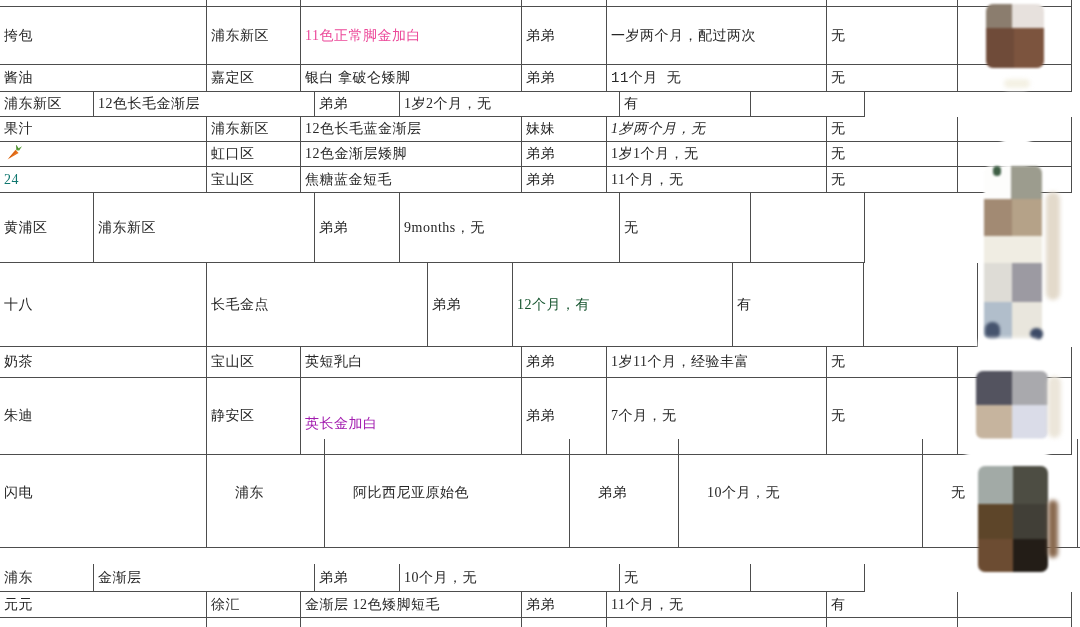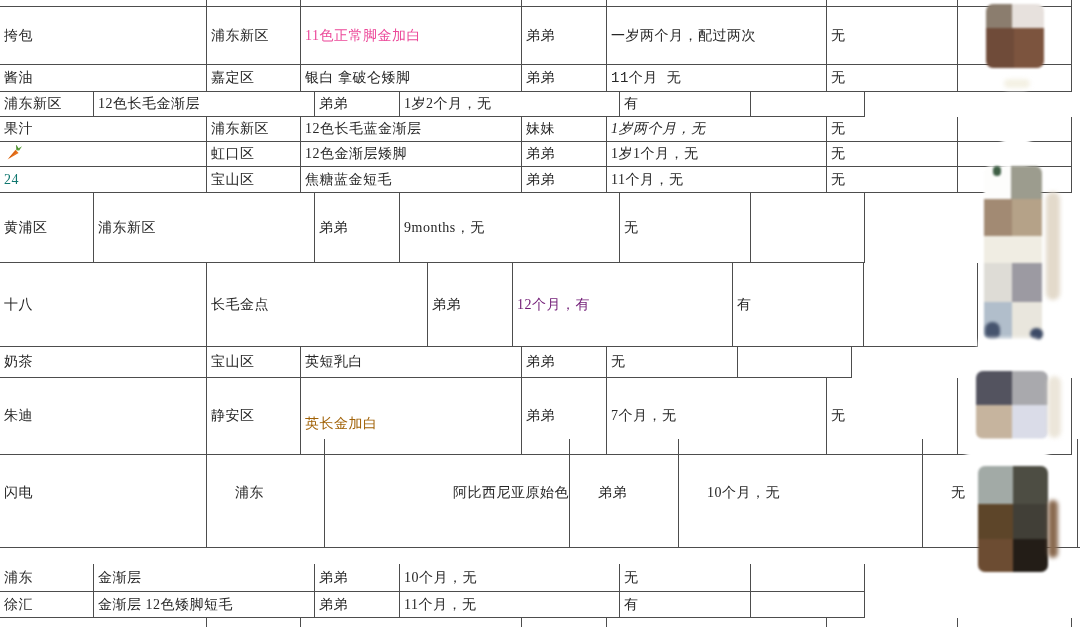--- a/index.html
+++ b/index.html
@@ -180,74 +180,77 @@
         <div class="tcell" style="width: 207px; border-right-color: rgb(77, 77, 77);">
           <span class="ctext" style="color: rgb(38, 38, 38);">十八</span>
         </div>
         <div class="tcell" style="width: 221px; border-right-color: rgb(77, 77, 77);">
           <span class="ctext" style="color: rgb(38, 38, 38);">长毛金点</span>
         </div>
         <div class="tcell" style="width: 85px; border-right-color: rgb(77, 77, 77);">
           <span class="ctext" style="color: rgb(38, 38, 38);">弟弟</span>
         </div>
         <div class="tcell" style="width: 220px; border-right-color: rgb(77, 77, 77);">
-          <span class="ctext" style="color: #701a75;">12个月，有</span>
+          <span class="ctext" style="color: #14532d;">12个月，有</span>
         </div>
         <div class="tcell" style="width: 131px; border-right-color: rgb(77, 77, 77);">
           <span class="ctext" style="color: rgb(38, 38, 38);">有</span>
         </div>
         <div class="tcell" style="width: 114px; border-right-color: rgb(77, 77, 77);"></div>
       </div>
       <div class="trow" style="top: 347px; height: 31px; border-bottom-color: rgb(77, 77, 77);">
         <div class="tcell" style="width: 207px; border-right-color: rgb(77, 77, 77);">
           <span class="ctext" style="color: rgb(38, 38, 38);">奶茶</span>
         </div>
         <div class="tcell" style="width: 94px; border-right-color: rgb(77, 77, 77);">
           <span class="ctext" style="color: rgb(38, 38, 38);">宝山区</span>
         </div>
         <div class="tcell" style="width: 221px; border-right-color: rgb(77, 77, 77);">
           <span class="ctext" style="color: rgb(38, 38, 38);">英短乳白</span>
         </div>
         <div class="tcell" style="width: 85px; border-right-color: rgb(77, 77, 77);">
           <span class="ctext" style="color: rgb(38, 38, 38);">弟弟</span>
         </div>
+        <div class="tcell" style="width: 220px; border-right-color: rgb(77, 77, 77);">
+          <span class="ctext" style="color: rgb(38, 38, 38);">1岁11个月，经验丰富</span>
+        </div>
         <div class="tcell" style="width: 131px; border-right-color: rgb(77, 77, 77);">
           <span class="ctext" style="color: rgb(38, 38, 38);">无</span>
         </div>
         <div class="tcell" style="width: 114px; border-right-color: rgb(77, 77, 77);"></div>
       </div>
       <div class="trow" style="top: 378px; height: 77px; border-bottom-color: rgb(77, 77, 77); align-items: flex-end;">
         <div class="tcell" style="width: 207px; border-right-color: rgb(77, 77, 77);">
           <span class="ctext" style="color: rgb(38, 38, 38);">朱迪</span>
         </div>
         <div class="tcell" style="width: 94px; border-right-color: rgb(77, 77, 77);">
           <span class="ctext" style="color: rgb(38, 38, 38);">静安区</span>
         </div>
         <div class="tcell" style="width: 221px; border-right-color: rgb(77, 77, 77);">
-          <span class="ctext" style="color: #a16207; margin-top: 16px;">英长金加白</span>
+          <span class="ctext" style="color: #a21caf; margin-top: 16px;">英长金加白</span>
         </div>
         <div class="tcell" style="width: 85px; border-right-color: rgb(77, 77, 77);">
           <span class="ctext" style="color: rgb(38, 38, 38);">弟弟</span>
         </div>
         <div class="tcell" style="width: 220px; border-right-color: rgb(77, 77, 77);">
           <span class="ctext" style="color: rgb(38, 38, 38);">7个月，无</span>
         </div>
         <div class="tcell" style="width: 131px; border-right-color: rgb(77, 77, 77);">
           <span class="ctext" style="color: rgb(38, 38, 38);">无</span>
         </div>
         <div class="tcell" style="width: 114px; border-right-color: rgb(77, 77, 77);"></div>
       </div>
       <div class="trow" style="top: 439px; height: 109px; border-bottom-color: rgb(77, 77, 77); gap: 24px;">
         <div class="tcell" style="width: 207px; border-right-color: rgb(77, 77, 77);">
           <span class="ctext" style="color: rgb(38, 38, 38);">闪电</span>
         </div>
         <div class="tcell" style="width: 94px; border-right-color: rgb(77, 77, 77);">
           <span class="ctext" style="color: rgb(38, 38, 38);">浦东</span>
         </div>
-        <div class="tcell" style="width: 221px; border-right-color: rgb(77, 77, 77); justify-content: flex-end;">
+        <div class="tcell" style="width: 221px; border-right-color: rgb(77, 77, 77);">
           <span class="ctext" style="color: rgb(38, 38, 38);">阿比西尼亚原始色</span>
         </div>
         <div class="tcell" style="width: 85px; border-right-color: rgb(77, 77, 77);">
           <span class="ctext" style="color: rgb(38, 38, 38);">弟弟</span>
         </div>
         <div class="tcell" style="width: 220px; border-right-color: rgb(77, 77, 77);">
           <span class="ctext" style="color: rgb(38, 38, 38);">10个月，无</span>
         </div>
         <div class="tcell" style="width: 131px; border-right-color: rgb(77, 77, 77);">
           <span class="ctext" style="color: rgb(38, 38, 38);">无</span>
@@ -266,20 +269,23 @@
         </div>
         <div class="tcell" style="width: 220px; border-right-color: rgb(77, 77, 77);">
           <span class="ctext" style="color: rgb(38, 38, 38);">10个月，无</span>
         </div>
         <div class="tcell" style="width: 131px; border-right-color: rgb(77, 77, 77);">
           <span class="ctext" style="color: rgb(38, 38, 38);">无</span>
         </div>
         <div class="tcell" style="width: 114px; border-right-color: rgb(77, 77, 77);"></div>
       </div>
       <div class="trow" style="top: 592px; height: 26px; border-bottom-color: rgb(77, 77, 77);">
+        <div class="tcell" style="width: 207px; border-right-color: rgb(77, 77, 77);">
+          <span class="ctext" style="color: rgb(38, 38, 38);">元元</span>
+        </div>
         <div class="tcell" style="width: 94px; border-right-color: rgb(77, 77, 77);">
           <span class="ctext" style="color: rgb(38, 38, 38);">徐汇</span>
         </div>
         <div class="tcell" style="width: 221px; border-right-color: rgb(77, 77, 77);">
           <span class="ctext" style="color: rgb(38, 38, 38);">金渐层 12色矮脚短毛</span>
         </div>
         <div class="tcell" style="width: 85px; border-right-color: rgb(77, 77, 77);">
           <span class="ctext" style="color: rgb(38, 38, 38);">弟弟</span>
         </div>
         <div class="tcell" style="width: 220px; border-right-color: rgb(77, 77, 77);">

